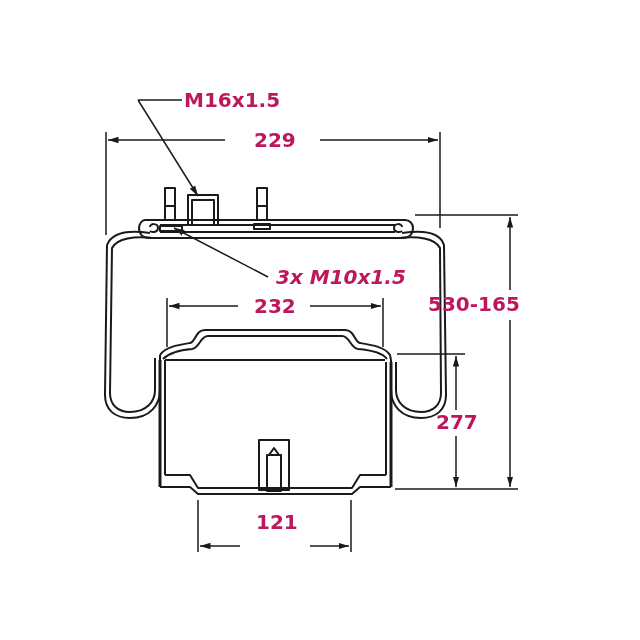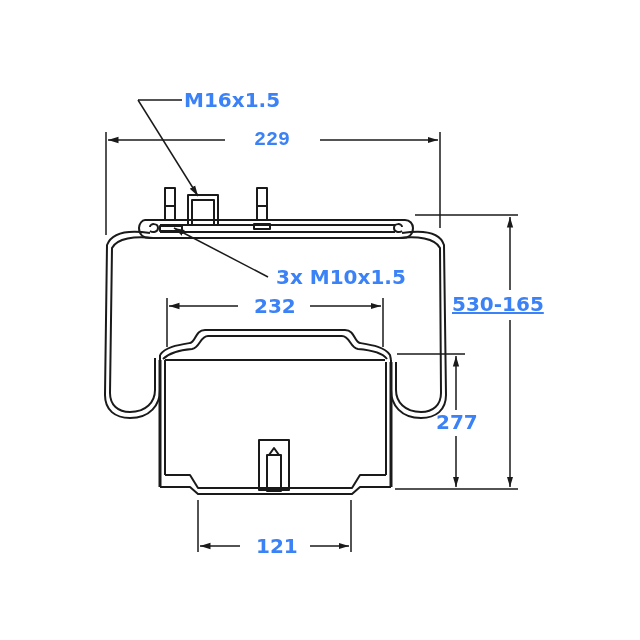--- a/index.html
+++ b/index.html
@@ -2,21 +2,21 @@
 <html><head>
 <meta charset="utf-8">
 <style>
   html, body { margin: 0; padding: 0; background: #ffffff; }
   body { width: 640px; height: 640px; position: relative; overflow: hidden; }
   #drawing { position: absolute; left: 0; top: 0; width: 640px; height: 640px; }
   .lbl {
     position: absolute;
     font-family: "DejaVu Sans", sans-serif;
     font-weight: bold;
-    color: #3b82f6;
+    color: #be185d;
     white-space: nowrap;
     line-height: 1;
   }
   .big { font-size: 20px; }
 </style>
 </head>
 <body>
 
 <svg id="drawing" viewBox="0 0 640 640" xmlns="http://www.w3.org/2000/svg">
   <defs>
@@ -105,18 +105,18 @@
 
     <g stroke-width="1.5">
       <line x1="138" y1="100" x2="182" y2="100"></line>
       <line x1="138" y1="100" x2="198" y2="196" marker-end="url(#arr)"></line>
       <line x1="268" y1="277" x2="174" y2="228" marker-end="url(#arr)"></line>
     </g>
   </g>
 </svg>
 
 <div class="lbl big" style="left:184px; top:90px;">M16x1.5</div>
-<div class="lbl big" style="left:254px; top:130px;font-family:Liberation Mono, monospace;">229</div>
-<div class="lbl big" style="left:276px; top:267px;">3x M10x1.5</div>
+<div class="lbl big" style="left:254px; top:130px;">229</div>
+<div class="lbl big" style="left:276px; top:267px;font-style:italic;">3x M10x1.5</div>
 <div class="lbl big" style="left:254px; top:296px;">232</div>
-<div class="lbl big" style="left:452px; top:294px;text-decoration:underline;">530-165</div>
+<div class="lbl big" style="left:428px; top:294px;">530-165</div>
 <div class="lbl big" style="left:436px; top:412px;">277</div>
-<div class="lbl big" style="left:256px; top:536px;">121</div>
+<div class="lbl big" style="left:256px; top:512px;">121</div>
 
 </body></html>

